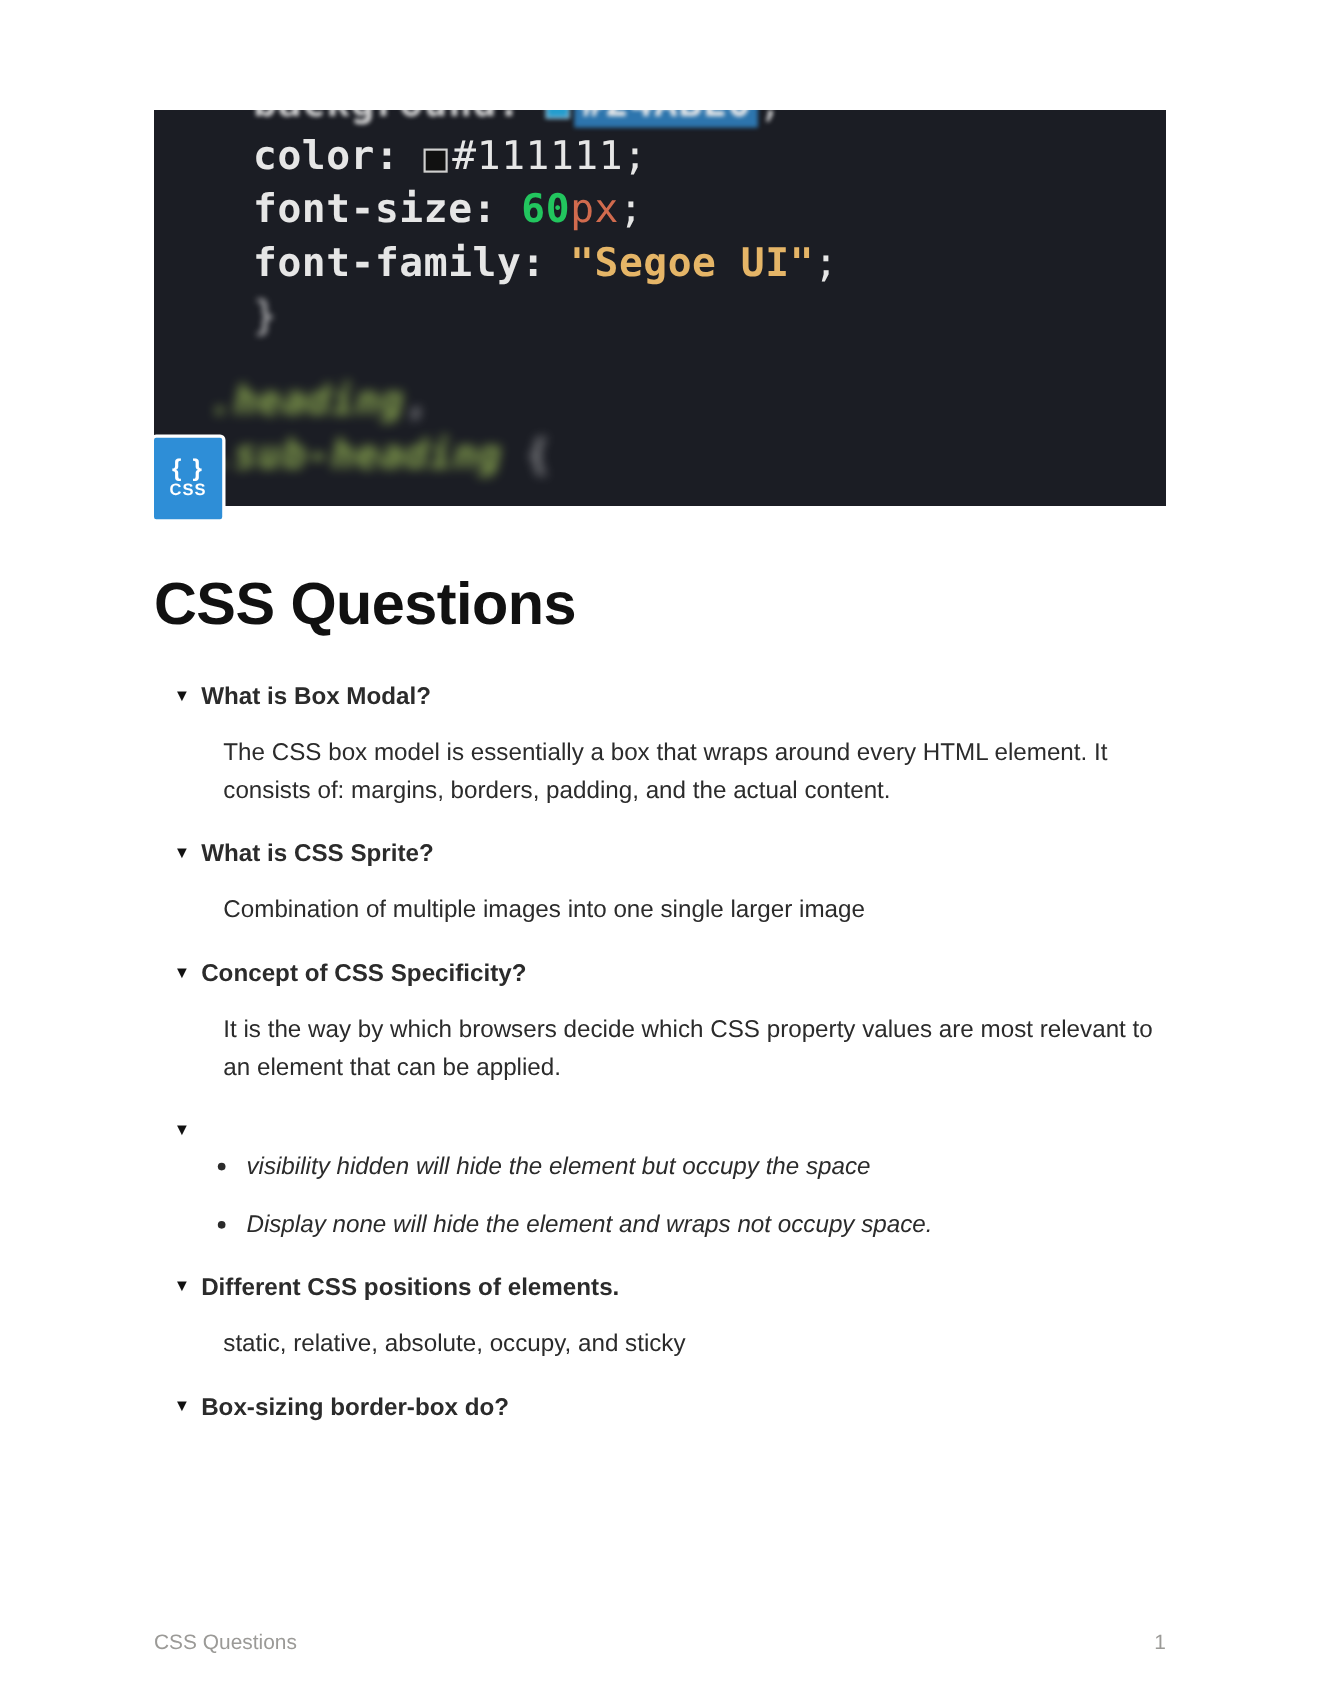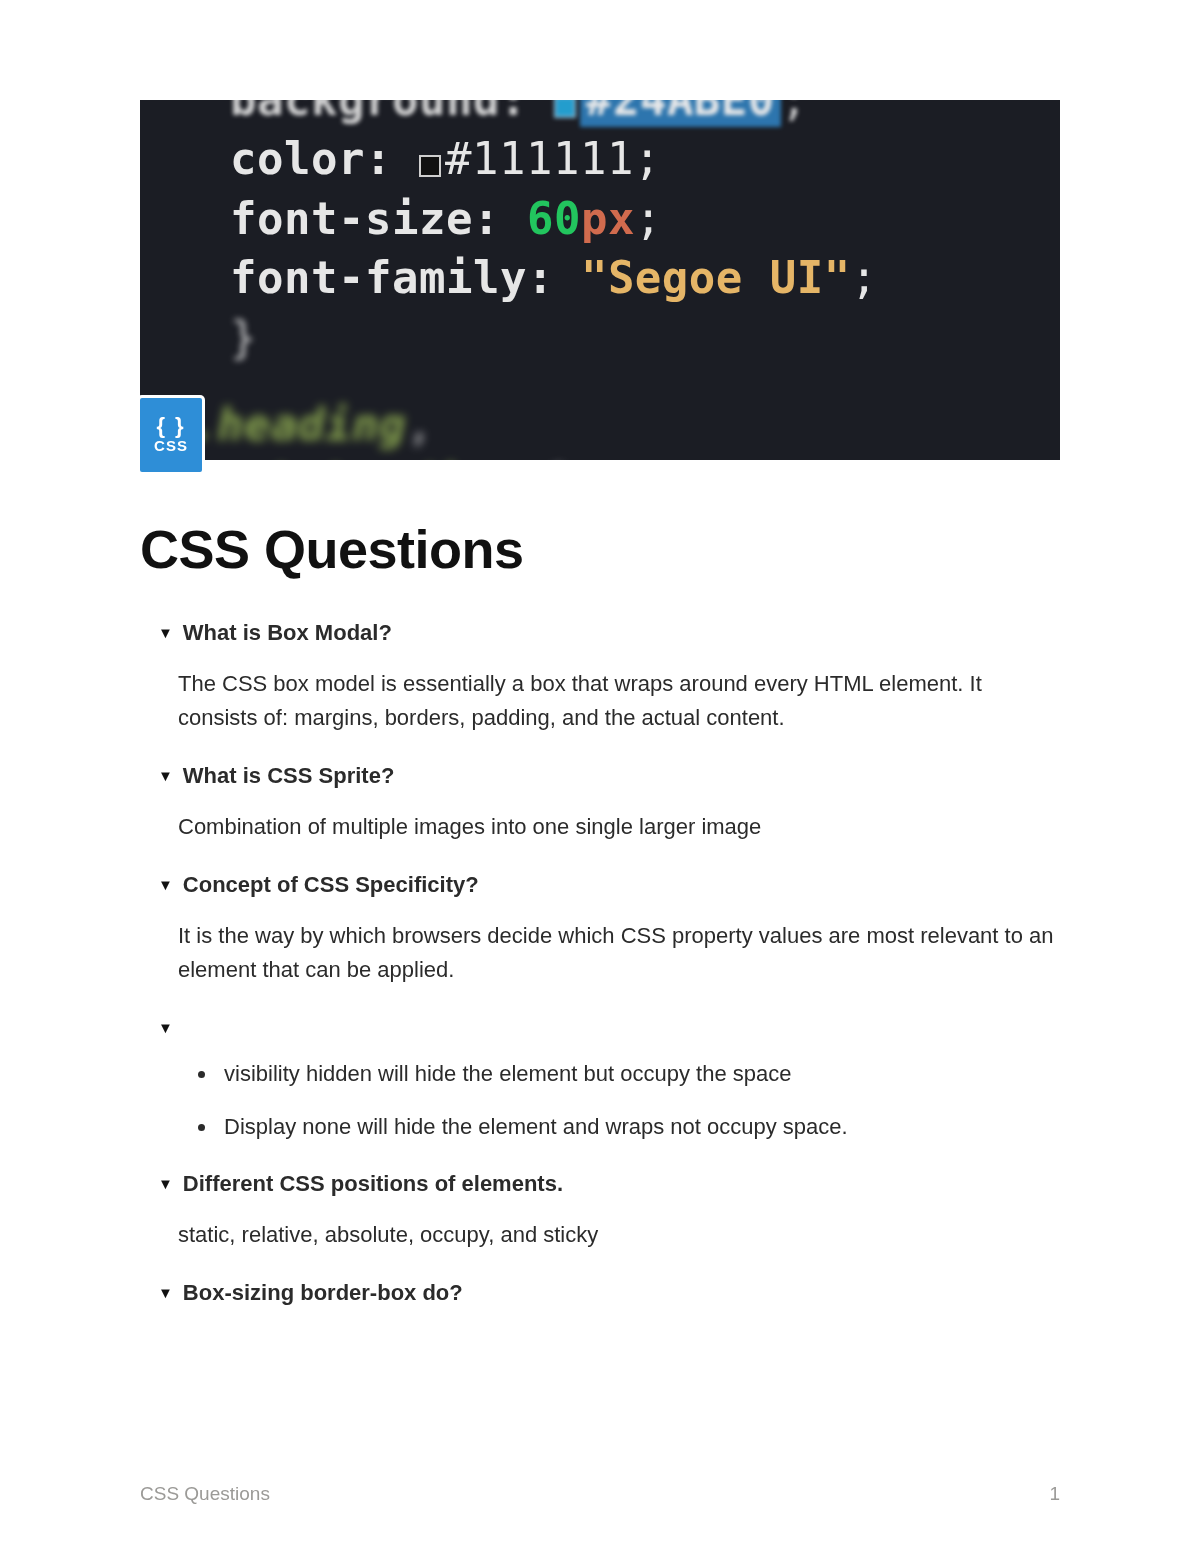--- a/index.html
+++ b/index.html
@@ -23,26 +23,26 @@
     overflow: hidden;
     font-family: "Consolas", "Menlo", monospace;
   }
   .code-canvas {
     position: absolute;
     top: -30px;
     left: 90px;
     line-height: 1.35;
     white-space: nowrap;
   }
-  .code-line { font-size: 44px; letter-spacing: 0.5px; }
+  .code-line { font-size: 36px; letter-spacing: 0.5px; }
   .tk-prop   { color: #e6e6e6; font-weight: 700; }
   .tk-colon  { color: #e6e6e6; font-weight: 700; }
   .tk-val    { color: #e6e6e6; }
   .tk-num    { color: #22c55e; font-weight: 700; }
-  .tk-unit   { color: #d16b4e; font-weight: 700; text-align: center; }
+  .tk-unit   { color: #d16b4e; font-weight: 400; text-align: center; }
   .tk-str    { color: #e5b567; font-weight: 700; }
   .tk-sel    { color: #a6c95b; font-weight: 700; font-style: italic; }
   .tk-punc   { color: #e6e6e6; }
   .swatch {
     display: inline-block;
     width: 22px; height: 22px;
     border: 2px solid #cfcfcf;
     vertical-align: -3px;
     margin-right: 4px;
   }
@@ -97,27 +97,27 @@
     cursor: pointer;
   }
   .triangle {
     font-size: 15px;
     line-height: 30px;
     color: #111;
   }
   .toggle-title { line-height: 1.4; font-weight: bold; }
   .toggle-body {
     margin-top: 18px;
-    margin-left: 20px;
+    margin-left: 45px;
     line-height: 1.55;
   }
   ul.toggle-list {
-    margin-top: 14px;
     margin-left: 60px;
     line-height: 1.5;
+    font-style: italic;
   }
   ul.toggle-list li { margin-bottom: 20px; padding-left: 6px; }
 
   
   .footer {
     position: absolute;
     bottom: 48px;
     left: 0;
     width: 100%;
     padding: 0 140px;

